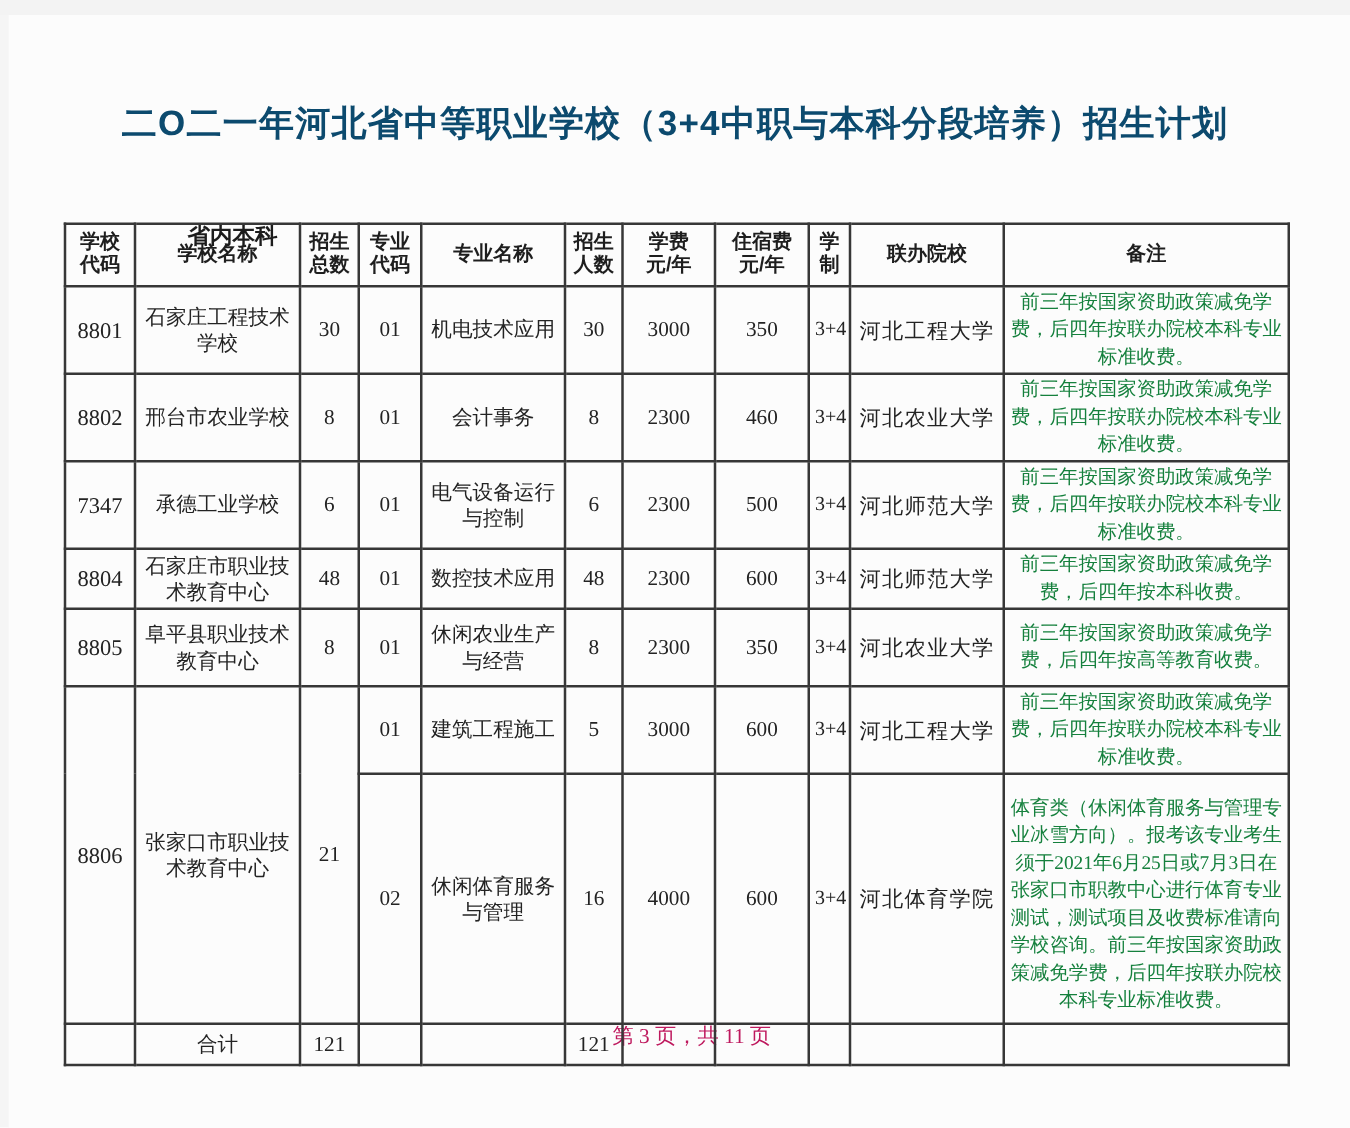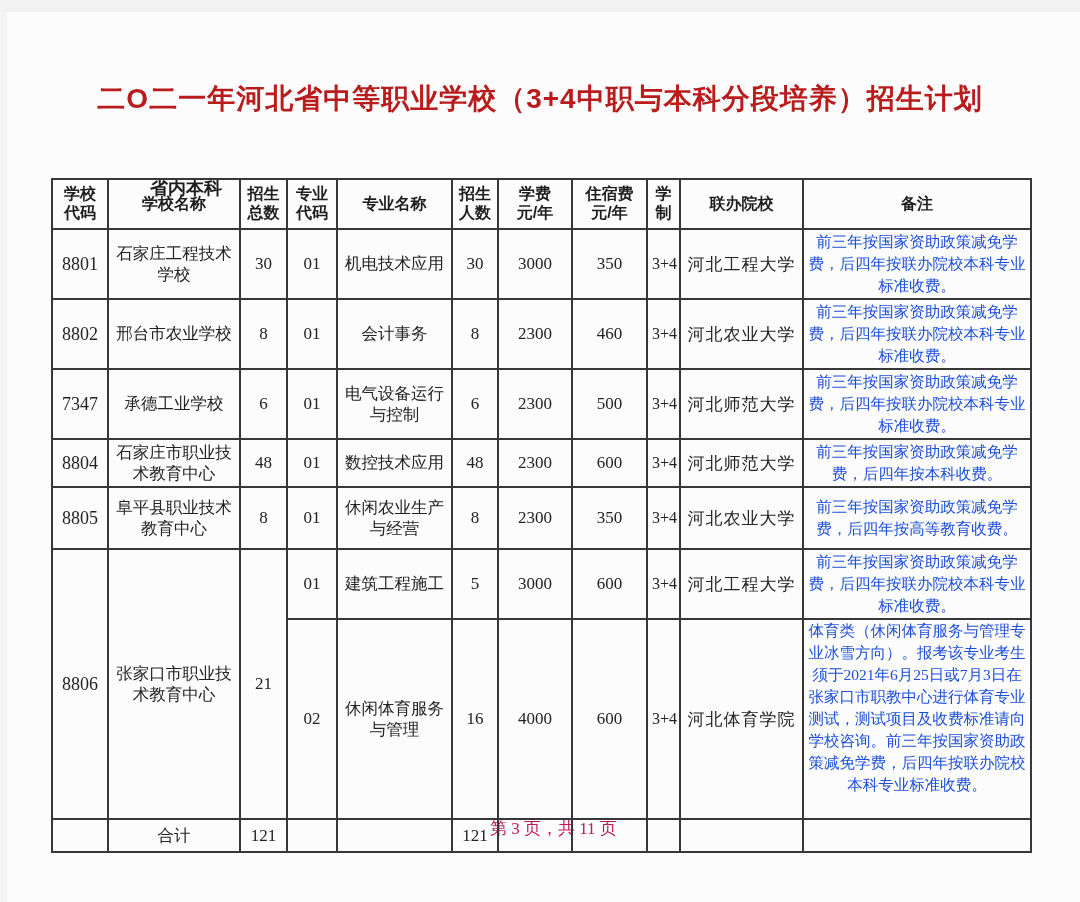--- a/index.html
+++ b/index.html
@@ -22,21 +22,21 @@
     background: #f5f5f5;
   }
   .doc-title {
     position: absolute;
     left: 0; top: 80px; width: 1080px;
     text-align: center;
     font-family: "Liberation Sans", sans-serif;
     font-weight: bold;
     font-size: 28px;
     letter-spacing: 1px;
-    color: #b91c1c;
+    color: #0c4a6e;
   }
   .section-label {
     position: absolute;
     left: 150px; top: 140px;
     font-family: "Liberation Sans", sans-serif;
     font-weight: bold;
     font-size: 18px;
     color: #1c1c1c;
     margin-top: 36px;
   }
@@ -77,23 +77,23 @@
   td.c-name   { font-size: 16.5px; line-height: 1.3; padding: 1px 8px; }
   td.c-num    { font-size: 17px; }
   td.c-major  { font-size: 16.5px; line-height: 1.3; padding: 1px 10px; }
   td.c-dur    { font-size: 16px; padding: 1px 1px; }
   td.c-part   { font-size: 17px; letter-spacing: 1px; }
   td.c-note {
     font-size: 15.5px;
     line-height: 22px;
     text-align: justify;
     padding: 2px 6px;
-    color: #1d4ed8;
-  }
-  td.c-note.v-top { vertical-align: top; padding-top: 0; }
+    color: #15803d;
+  }
+  td.c-note.v-top { vertical-align: top; padding-top: 16px; }
 </style>
 </head>
 <body>
 
 <div class="scan-edge-top"></div>
 <div class="scan-edge-left"></div>
 
 <div class="doc-title">二O二一年河北省中等职业学校（3+4中职与本科分段培养）招生计划</div>
 <div class="section-label">省内本科</div>
 

